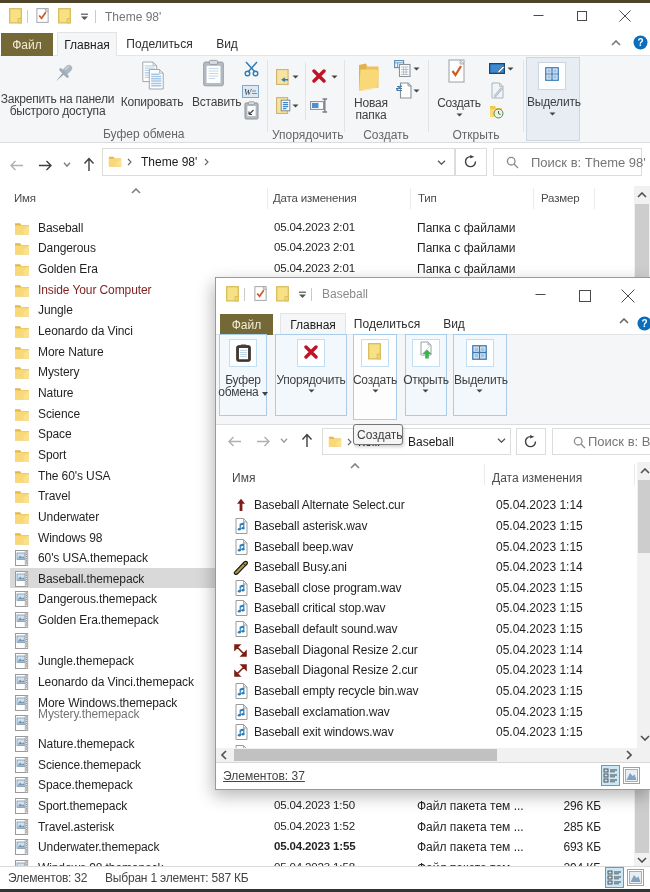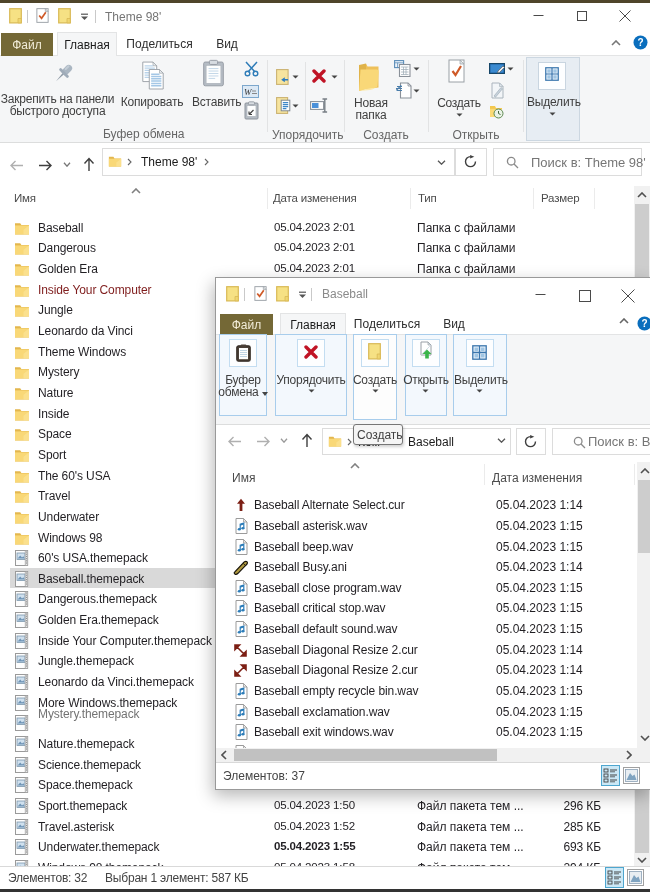--- a/index.html
+++ b/index.html
@@ -303,21 +303,21 @@
 <path d="M9.5 9.8 L15 5.4 L15 14.4 L9.5 14.4 Z" fill="#fceaa9" opacity="0.45"></path>
     </svg>
 <div class="a" style="left:38px;top:323.9px;font-size:12px;color:#211f23;white-space:nowrap;letter-spacing:-0.1px">Leonardo da Vinci</div>
 <div class="a" style="left:274px;top:323.9px;font-size:11.5px;color:#211f23;white-space:nowrap;letter-spacing:-0.15px;">05.04.2023 2:01</div>
 <div class="a" style="left:417px;top:323.9px;font-size:12px;color:#211f23;white-space:nowrap;">Папка с файлами</div>
 <svg class="a" style="left:14px;top:343.6px" width="16" height="16" viewBox="0 0 16 16">
       <path d="M1 3.2 L6.2 3.2 L7.4 5 L15 5 L15 14.4 L1 14.4 Z" fill="#e3b74e"></path>
 <path d="M1 5.4 L15 5.4 L15 14.4 L1 14.4 Z" fill="#f9d877"></path>
 <path d="M9.5 9.8 L15 5.4 L15 14.4 L9.5 14.4 Z" fill="#fceaa9" opacity="0.45"></path>
     </svg>
-<div class="a" style="left:38px;top:344.6px;font-size:12px;color:#211f23;white-space:nowrap;letter-spacing:-0.1px">Theme Windows</div>
+<div class="a" style="left:38px;top:344.6px;font-size:12px;color:#211f23;white-space:nowrap;letter-spacing:-0.1px">More Nature</div>
 <div class="a" style="left:274px;top:344.6px;font-size:11.5px;color:#211f23;white-space:nowrap;letter-spacing:-0.15px;">05.04.2023 2:01</div>
 <div class="a" style="left:417px;top:344.6px;font-size:12px;color:#211f23;white-space:nowrap;">Папка с файлами</div>
 <svg class="a" style="left:14px;top:364.2px" width="16" height="16" viewBox="0 0 16 16">
       <path d="M1 3.2 L6.2 3.2 L7.4 5 L15 5 L15 14.4 L1 14.4 Z" fill="#e3b74e"></path>
 <path d="M1 5.4 L15 5.4 L15 14.4 L1 14.4 Z" fill="#f9d877"></path>
 <path d="M9.5 9.8 L15 5.4 L15 14.4 L9.5 14.4 Z" fill="#fceaa9" opacity="0.45"></path>
     </svg>
 <div class="a" style="left:38px;top:365.2px;font-size:12px;color:#211f23;white-space:nowrap;letter-spacing:-0.1px">Mystery</div>
 <div class="a" style="left:274px;top:365.2px;font-size:11.5px;color:#211f23;white-space:nowrap;letter-spacing:-0.15px;">05.04.2023 2:01</div>
 <div class="a" style="left:417px;top:365.2px;font-size:12px;color:#211f23;white-space:nowrap;">Папка с файлами</div>
@@ -327,21 +327,21 @@
 <path d="M9.5 9.8 L15 5.4 L15 14.4 L9.5 14.4 Z" fill="#fceaa9" opacity="0.45"></path>
     </svg>
 <div class="a" style="left:38px;top:385.9px;font-size:12px;color:#211f23;white-space:nowrap;letter-spacing:-0.1px">Nature</div>
 <div class="a" style="left:274px;top:385.9px;font-size:11.5px;color:#211f23;white-space:nowrap;letter-spacing:-0.15px;">05.04.2023 2:01</div>
 <div class="a" style="left:417px;top:385.9px;font-size:12px;color:#211f23;white-space:nowrap;">Папка с файлами</div>
 <svg class="a" style="left:14px;top:405.5px" width="16" height="16" viewBox="0 0 16 16">
       <path d="M1 3.2 L6.2 3.2 L7.4 5 L15 5 L15 14.4 L1 14.4 Z" fill="#e3b74e"></path>
 <path d="M1 5.4 L15 5.4 L15 14.4 L1 14.4 Z" fill="#f9d877"></path>
 <path d="M9.5 9.8 L15 5.4 L15 14.4 L9.5 14.4 Z" fill="#fceaa9" opacity="0.45"></path>
     </svg>
-<div class="a" style="left:38px;top:406.5px;font-size:12px;color:#211f23;white-space:nowrap;letter-spacing:-0.1px">Inside</div>
+<div class="a" style="left:38px;top:406.5px;font-size:12px;color:#211f23;white-space:nowrap;letter-spacing:-0.1px">Science</div>
 <div class="a" style="left:274px;top:406.5px;font-size:11.5px;color:#211f23;white-space:nowrap;letter-spacing:-0.15px;">05.04.2023 2:01</div>
 <div class="a" style="left:417px;top:406.5px;font-size:12px;color:#211f23;white-space:nowrap;">Папка с файлами</div>
 <svg class="a" style="left:14px;top:426.2px" width="16" height="16" viewBox="0 0 16 16">
       <path d="M1 3.2 L6.2 3.2 L7.4 5 L15 5 L15 14.4 L1 14.4 Z" fill="#e3b74e"></path>
 <path d="M1 5.4 L15 5.4 L15 14.4 L1 14.4 Z" fill="#f9d877"></path>
 <path d="M9.5 9.8 L15 5.4 L15 14.4 L9.5 14.4 Z" fill="#fceaa9" opacity="0.45"></path>
     </svg>
 <div class="a" style="left:38px;top:427.2px;font-size:12px;color:#211f23;white-space:nowrap;letter-spacing:-0.1px">Space</div>
 <div class="a" style="left:274px;top:427.2px;font-size:11.5px;color:#211f23;white-space:nowrap;letter-spacing:-0.15px;">05.04.2023 2:01</div>
 <div class="a" style="left:417px;top:427.2px;font-size:12px;color:#211f23;white-space:nowrap;">Папка с файлами</div>
@@ -430,21 +430,20 @@
 <div class="a" style="left:274px;top:613.0px;font-size:11.5px;color:#211f23;white-space:nowrap;letter-spacing:-0.15px;">05.04.2023 1:21</div>
 <div class="a" style="left:417px;top:613.0px;font-size:12px;color:#211f23;white-space:nowrap;">Файл пакета тем ...</div>
 <div class="cell" style="left:511px;top:613.0px;width:90px;text-align:right">488 КБ</div>
 <svg class="a" style="left:14px;top:632.7px" width="15" height="16" viewBox="0 0 15 16">
       <rect x="1.5" y="0.5" width="12" height="15" fill="#fdfdfd" stroke="#9a9a9a"></rect>
 <rect x="3" y="3" width="8" height="6.5" fill="#cfe0ee" stroke="#7c97ad" stroke-width="0.8"></rect>
 <path d="M3.6 8.4 L6.2 5.6 L8 7.6 L9.4 6.3 L10.6 8.4 Z" fill="#6f94b6"></path>
 <rect x="11.2" y="0.5" width="2.6" height="15" fill="#e8e8e8" stroke="#9a9a9a" stroke-width="0.7"></rect>
 <path d="M12.5 1.5 v13" stroke="#777" stroke-width="0.8" stroke-dasharray="1.1 1.1"></path>
     </svg>
-<div class="a" style="left:38px;top:633.7px;font-size:12px;color:#211f23;white-space:nowrap;letter-spacing:-0.1px">Inside Your Computer.themepack</div>
 <div class="a" style="left:274px;top:633.7px;font-size:11.5px;color:#211f23;white-space:nowrap;letter-spacing:-0.15px;">05.04.2023 1:26</div>
 <div class="a" style="left:417px;top:633.7px;font-size:12px;color:#211f23;white-space:nowrap;">Файл пакета тем ...</div>
 <div class="cell" style="left:511px;top:633.7px;width:90px;text-align:right">341 КБ</div>
 <svg class="a" style="left:14px;top:653.3px" width="15" height="16" viewBox="0 0 15 16">
       <rect x="1.5" y="0.5" width="12" height="15" fill="#fdfdfd" stroke="#9a9a9a"></rect>
 <rect x="3" y="3" width="8" height="6.5" fill="#cfe0ee" stroke="#7c97ad" stroke-width="0.8"></rect>
 <path d="M3.6 8.4 L6.2 5.6 L8 7.6 L9.4 6.3 L10.6 8.4 Z" fill="#6f94b6"></path>
 <rect x="11.2" y="0.5" width="2.6" height="15" fill="#e8e8e8" stroke="#9a9a9a" stroke-width="0.7"></rect>
 <path d="M12.5 1.5 v13" stroke="#777" stroke-width="0.8" stroke-dasharray="1.1 1.1"></path>
     </svg>
@@ -849,21 +848,21 @@
 <div class="a" style="left:0px;top:470px;width:421px;height:14px;background:#f1f1f1"></div>
 <svg class="a" style="left:5px;top:472px" width="6" height="10" viewBox="0 0 6 10">
         <path d="M5 1 L1 5 L5 9" fill="none" stroke="#505050" stroke-width="1.6"></path>
       </svg>
 <svg class="a" style="left:410px;top:472px" width="6" height="10" viewBox="0 0 6 10">
         <path d="M1 1 L5 5 L1 9" fill="none" stroke="#505050" stroke-width="1.6"></path>
       </svg>
 <div class="a" style="left:18px;top:471px;width:263px;height:12px;background:#c1c1c1"></div>
 <div class="a" style="left:421px;top:470px;width:16px;height:14px;background:#f1f1f1"></div>
 <div class="a" style="left:0px;top:484px;width:437px;height:28px;background:#fff;border-top:1px solid #d9d9d9"></div>
-<div class="a" style="left:7px;top:491px;font-size:12px;color:#444;white-space:nowrap;">Элементов: 37</div>
+<div class="a" style="left:7px;top:491px;font-size:12px;color:#444;white-space:nowrap;text-decoration:underline;">Элементов: 37</div>
 <svg class="a" style="left:385px;top:487px" width="19" height="21" viewBox="0 0 19 21">
         <rect x="0.5" y="0.5" width="18" height="20" fill="#cbe8f6" stroke="#4ea6cf"></rect>
 <rect x="3" y="4" width="4" height="3" fill="none" stroke="#444" stroke-width="0.9"></rect>
 <rect x="3" y="9" width="4" height="3" fill="none" stroke="#444" stroke-width="0.9"></rect>
 <rect x="3" y="14" width="4" height="3" fill="none" stroke="#444" stroke-width="0.9"></rect>
 <path d="M9 5 h7 M9 10 h7 M9 15 h7" stroke="#444" stroke-width="1.1"></path>
 <path d="M9 6.8 h5 M9 11.8 h5 M9 16.8 h5" stroke="#444" stroke-width="0.8"></path>
       </svg>
 <svg class="a" style="left:407px;top:489px" width="17" height="17" viewBox="0 0 17 17">
         <rect x="0.5" y="0.5" width="16" height="16" fill="#fff" stroke="#a0a0a0"></rect>

